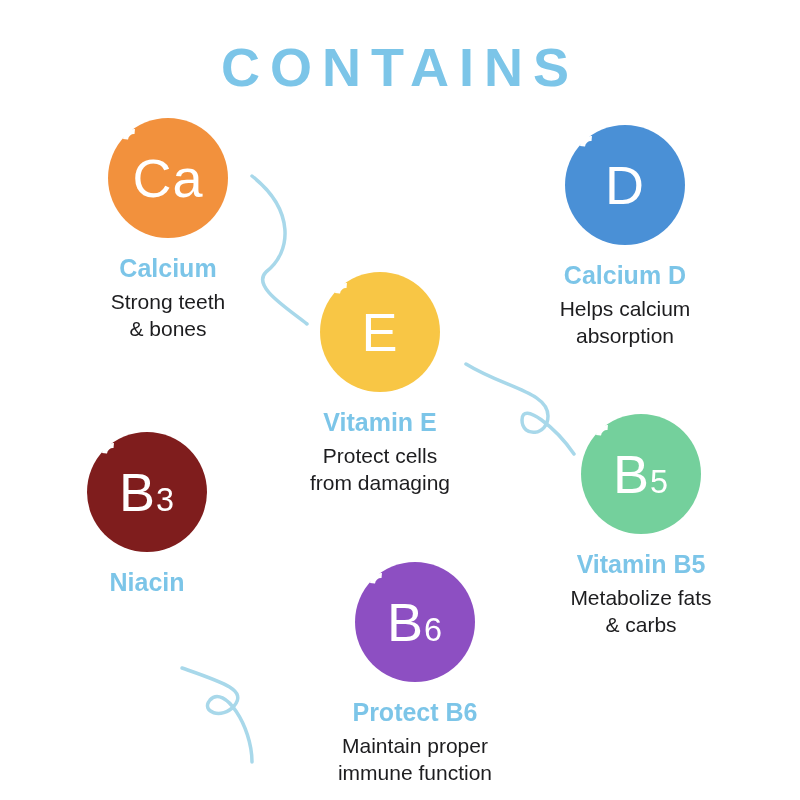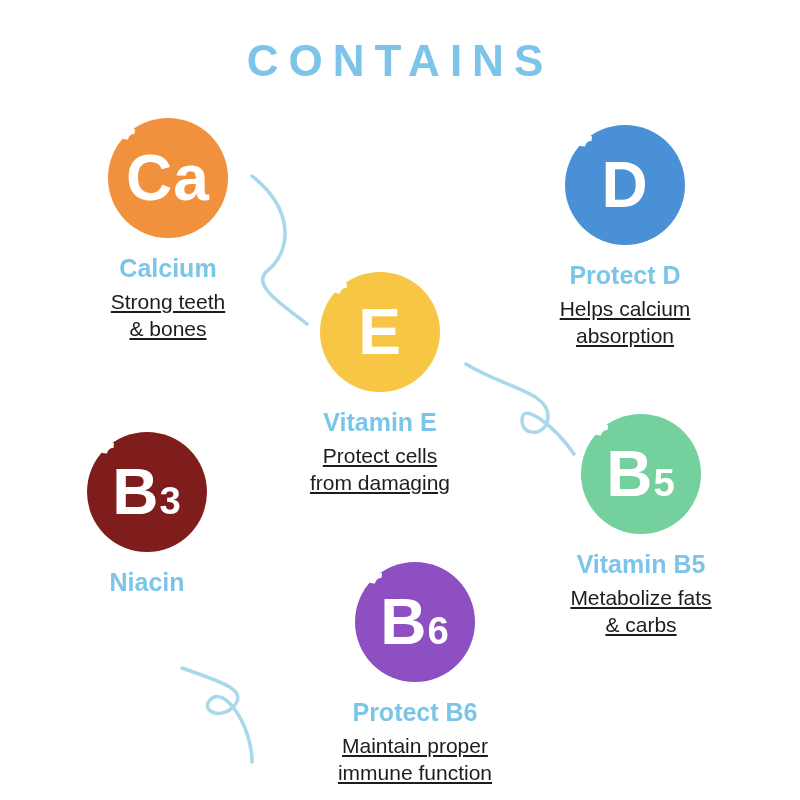--- a/index.html
+++ b/index.html
@@ -10,21 +10,21 @@
     position: relative;
     overflow: hidden;
   }
   .stage { position: absolute; inset: 0; width: 800px; height: 800px; }
 
   .title {
     position: absolute;
     top: 36px; left: 0;
     width: 100%;
     text-align: center;
-    font-size: 44px;
+    font-size: 54px;
     font-weight: 800;
     letter-spacing: 10px;
     color: #7cc5e8;
   }
 
   .squiggles {
     position: absolute;
     inset: 0;
     width: 800px; height: 800px;
     pointer-events: none;
@@ -50,39 +50,38 @@
   .shine {
     position: absolute;
     top: 11px; left: 15px;
     width: 22px; height: 22px;
     border: 5px solid transparent;
     border-top-color: #ffffff;
     border-radius: 50%;
     transform: rotate(-40deg);
   }
   .symbol {
-    font-size: 64px;
-    font-weight: 700;
+    font-size: 54px;
+    font-weight: 400;
     line-height: 1;
     letter-spacing: 1px;
   }
   .symbol .sub { font-size: 0.6em; }
   .label {
     margin-top: 16px;
     font-size: 25px;
     font-weight: 800;
     color: #7cc5e8;
   }
   .desc {
     margin-top: 5px;
     font-size: 21px;
     color: #1d1d1f;
     line-height: 1.3;
     white-space: pre-line;
-    text-decoration: underline;
   }
 
   .item-calcium  { left: 53px;  top: 118px; }
   .item-vitd     { left: 510px; top: 125px; }
   .item-vite     { left: 265px; top: 272px; }
   .item-niacin   { left: 32px;  top: 432px; }
   .item-vitb5    { left: 526px; top: 414px; }
   .item-vitb6    { left: 300px; top: 562px; }
 </style>
 </head>
@@ -106,21 +105,21 @@
     <div class="label">Calcium</div>
     <div class="desc">Strong teeth
 &amp; bones</div>
   </div>
 
   <div class="item item-vitd">
     <div class="badge" style="background: rgb(74, 144, 214);">
       <span class="shine"></span>
       <span class="symbol"><span>D</span><span class="sub"></span></span>
     </div>
-    <div class="label">Protect D</div>
+    <div class="label">Calcium D</div>
     <div class="desc">Helps calcium
 absorption</div>
   </div>
 
   <div class="item item-vite">
     <div class="badge" style="background: rgb(248, 198, 69);">
       <span class="shine"></span>
       <span class="symbol"><span>E</span><span class="sub"></span></span>
     </div>
     <div class="label">Vitamin E</div>

